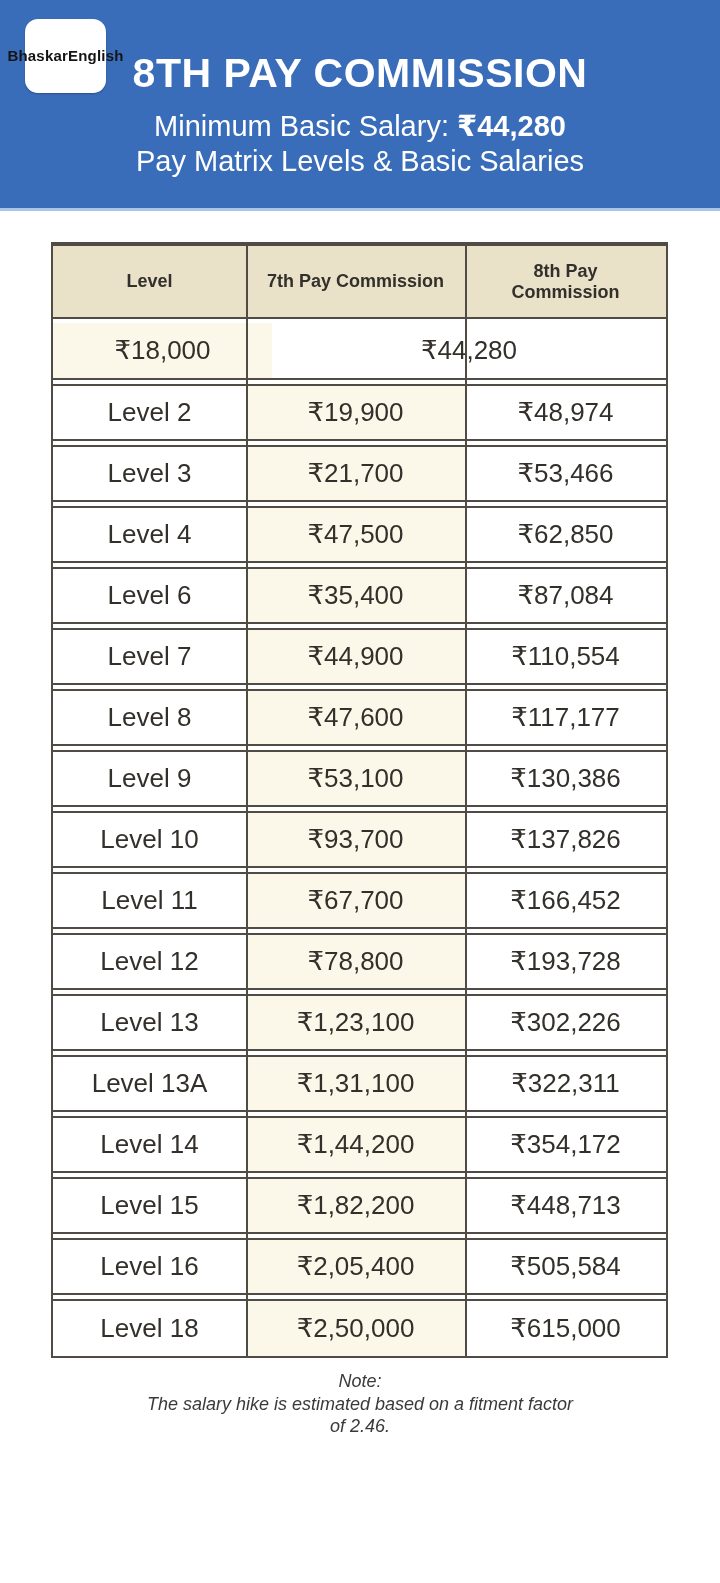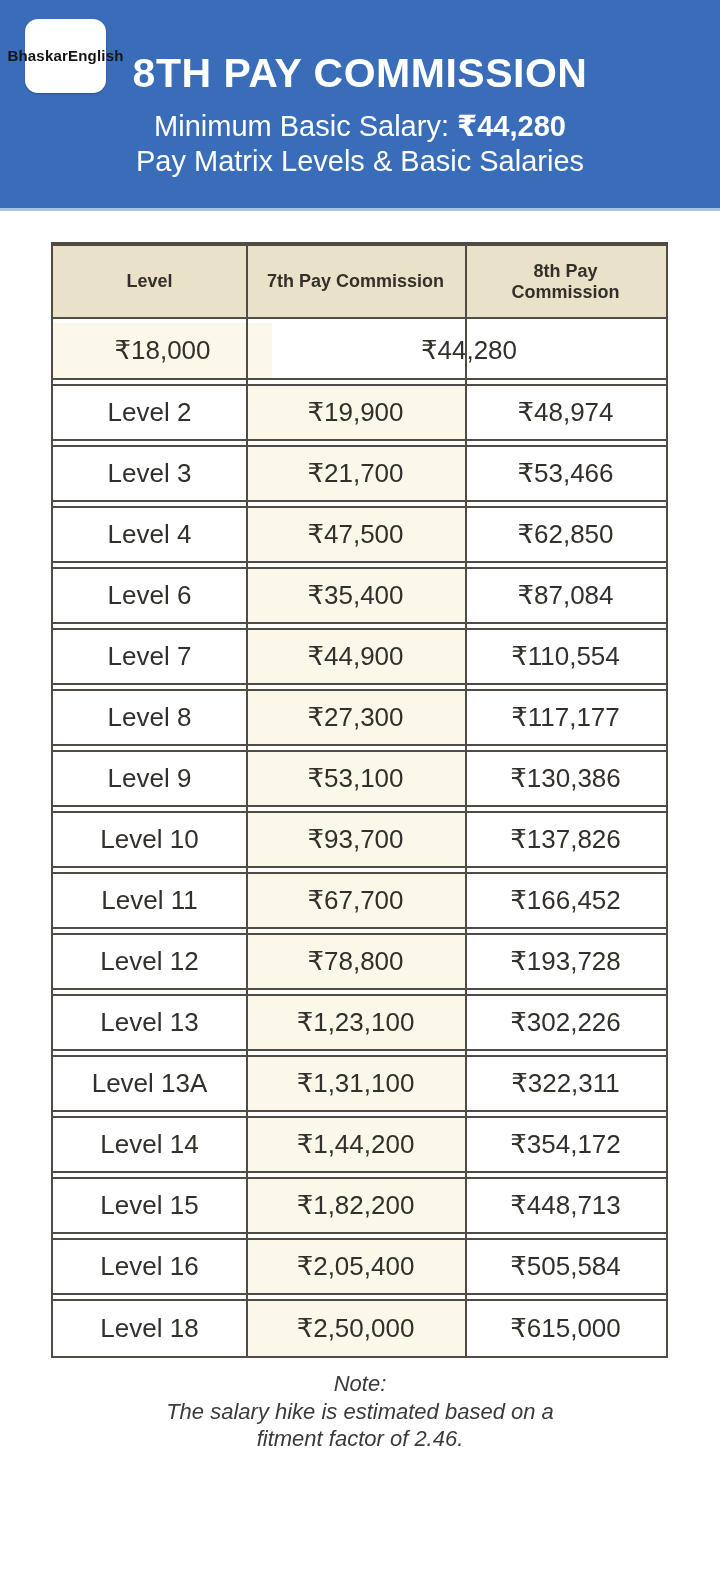--- a/index.html
+++ b/index.html
@@ -100,21 +100,21 @@
     padding:16px 14px;
     text-align:center;
   }
 
   
   .note {
     margin-top:12px;
     text-align:center;
     font-style:italic;
     color:#3a3a3a;
-    font-size:22px;
+    font-size:18px;
     line-height:1.25;
     font-weight:500;
   }
   .note .note-heading { display:block; }
   .note .note-body {
     display:block;
     max-width:445px;
     margin:0 auto;
     text-align:center;
   }
@@ -170,21 +170,21 @@
         <div class="cell c2">₹35,400</div>
         <div class="cell c3">₹87,084</div>
       </div>
       <div class="trow data">
         <div class="cell c1">Level 7</div>
         <div class="cell c2">₹44,900</div>
         <div class="cell c3">₹110,554</div>
       </div>
       <div class="trow data">
         <div class="cell c1">Level 8</div>
-        <div class="cell c2">₹27,300</div>
+        <div class="cell c2">₹47,600</div>
         <div class="cell c3">₹117,177</div>
       </div>
       <div class="trow data">
         <div class="cell c1">Level 9</div>
         <div class="cell c2">₹53,100</div>
         <div class="cell c3">₹130,386</div>
       </div>
       <div class="trow data">
         <div class="cell c1">Level 10</div>
         <div class="cell c2">₹93,700</div>

